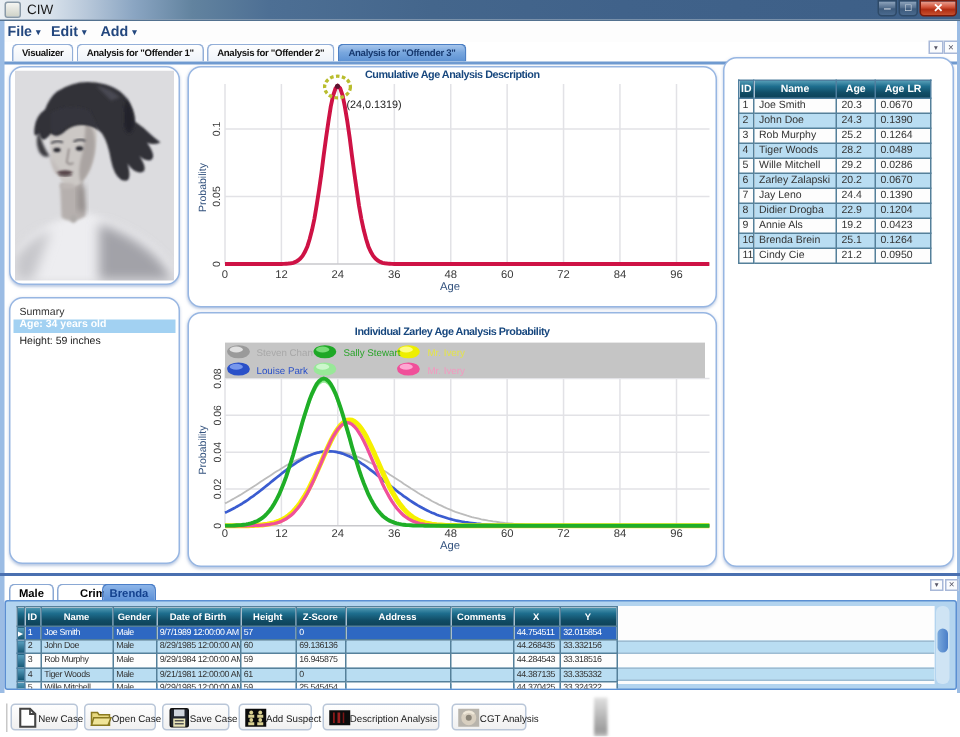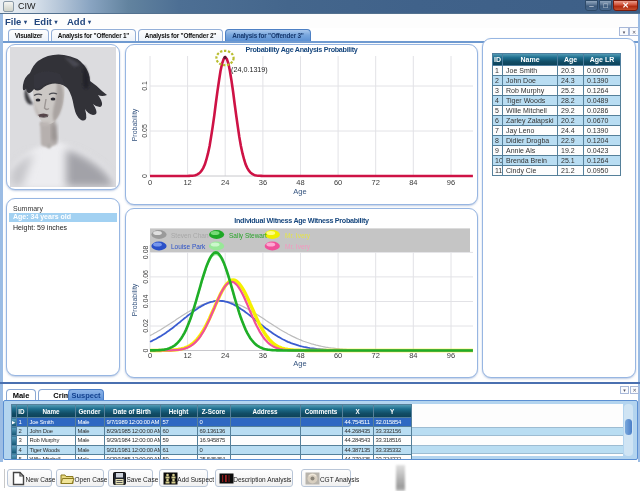--- a/index.html
+++ b/index.html
@@ -77,21 +77,21 @@
  <path d="M54 10 Q64 12 70 18 L64 20 Q58 14 54 10 Z" fill="#4a4a52" filter="url(#b1)"></path>
  <path d="M16 40 Q18 50 23 57 Q19 59 16 54 Q13 47 16 40 Z" fill="#3a3a41" filter="url(#b1)"></path>
 </svg>
 
 <div class="panel" style="left:6px;top:198px;width:114px;height:178px"></div>
 <div class="abs" style="left:13px;top:204.5px;font-size:7px;color:#333">Summary</div>
 <div class="abs" style="left:9px;top:213px;width:108px;height:8.6px;background:#a2d1f2;color:#fff;font-size:7px;font-weight:bold;line-height:8.6px;padding-left:4px">Age: 34 years old</div>
 <div class="abs" style="left:13px;top:224px;font-size:7px;color:#222">Height: 59 inches</div>
 
 <div class="panel" style="left:125px;top:44px;width:353px;height:161px"></div>
-<div class="abs" style="left:125px;top:45px;width:353px;text-align:center;font-size:7.2px;font-weight:bold;color:#17477e;letter-spacing:-0.3px">Probability Age Analysis Probability</div>
+<div class="abs" style="left:125px;top:45px;width:353px;text-align:center;font-size:7.2px;font-weight:bold;color:#17477e;letter-spacing:-0.3px">Cumulative Age Analysis Description</div>
 <svg class="abs" style="left:127px;top:46px" width="349" height="157" viewBox="127 46 349 157">
  <line x1="150.0" y1="56" x2="150.0" y2="176" stroke="#e2e2e6" stroke-width="1"></line>
     <line x1="187.6" y1="56" x2="187.6" y2="176" stroke="#e2e2e6" stroke-width="1"></line>
     <line x1="225.2" y1="56" x2="225.2" y2="176" stroke="#e2e2e6" stroke-width="1"></line>
     <line x1="262.9" y1="56" x2="262.9" y2="176" stroke="#e2e2e6" stroke-width="1"></line>
     <line x1="300.5" y1="56" x2="300.5" y2="176" stroke="#e2e2e6" stroke-width="1"></line>
     <line x1="338.1" y1="56" x2="338.1" y2="176" stroke="#e2e2e6" stroke-width="1"></line>
     <line x1="375.7" y1="56" x2="375.7" y2="176" stroke="#e2e2e6" stroke-width="1"></line>
     <line x1="413.3" y1="56" x2="413.3" y2="176" stroke="#e2e2e6" stroke-width="1"></line>
     <line x1="451.0" y1="56" x2="451.0" y2="176" stroke="#e2e2e6" stroke-width="1"></line>
@@ -112,21 +112,21 @@
     <text transform="translate(146.5,86) rotate(-90)" font-size="7" fill="#3a3a3a" text-anchor="middle">0.1</text>
  <text x="300" y="193.5" font-size="7.5" fill="#33527e" text-anchor="middle">Age</text>
  <text transform="translate(137,125) rotate(-90)" font-size="7" fill="#33527e" text-anchor="middle">Probability</text>
  <path d="M150 176 L187.6 176 L189.2 175.9 L190.8 175.8 L192.3 175.7 L193.9 175.5 L195.5 175.2 L197 174.6 L198.6 173.7 L200.2 172.4 L201.7 170.6 L203.3 167.9 L204.9 164.3 L206.4 159.5 L208 153.4 L209.6 145.9 L211.1 136.9 L212.7 126.6 L214.3 115.4 L215.8 103.5 L217.4 91.7 L219 80.7 L220.5 71.1 L222.1 63.6 L223.7 58.9 L225.2 57.3 L226.8 58.9 L228.4 63.6 L229.9 71.1 L231.5 80.7 L233.1 91.7 L234.6 103.5 L236.2 115.4 L237.8 126.6 L239.3 136.9 L240.9 145.9 L242.5 153.4 L244.1 159.5 L245.6 164.3 L247.2 167.9 L248.8 170.6 L250.3 172.4 L251.9 173.7 L253.5 174.6 L255 175.2 L256.6 175.5 L258.2 175.7 L259.7 175.8 L261.3 175.9 L262.9 176 L472.9 176" fill="none" stroke="#ce1245" stroke-width="2.6"></path>
  <ellipse cx="225" cy="58" rx="8.6" ry="7.2" fill="none" stroke="#b9bd2e" stroke-width="2.2" stroke-dasharray="2.4,1.6"></ellipse>
  <circle cx="225" cy="57.5" r="1.7" fill="#5c1530"></circle>
  <text x="231" y="72" font-size="7.2" fill="#1c1c1c">(24,0.1319)</text>
 </svg>
 
 <div class="panel" style="left:125px;top:208px;width:353px;height:170px"></div>
-<div class="abs" style="left:125px;top:216px;width:353px;text-align:center;font-size:7.2px;font-weight:bold;color:#17477e;letter-spacing:-0.3px">Individual Witness Age Witness Probability</div>
+<div class="abs" style="left:125px;top:216px;width:353px;text-align:center;font-size:7.2px;font-weight:bold;color:#17477e;letter-spacing:-0.3px">Individual Zarley Age Analysis Probability</div>
 <svg class="abs" style="left:127px;top:210px" width="349" height="166" viewBox="127 210 349 166">
  <line x1="150.0" y1="245" x2="150.0" y2="350.5" stroke="#e2e2e6" stroke-width="1"></line>
     <line x1="187.6" y1="245" x2="187.6" y2="350.5" stroke="#e2e2e6" stroke-width="1"></line>
     <line x1="225.2" y1="245" x2="225.2" y2="350.5" stroke="#e2e2e6" stroke-width="1"></line>
     <line x1="262.9" y1="245" x2="262.9" y2="350.5" stroke="#e2e2e6" stroke-width="1"></line>
     <line x1="300.5" y1="245" x2="300.5" y2="350.5" stroke="#e2e2e6" stroke-width="1"></line>
     <line x1="338.1" y1="245" x2="338.1" y2="350.5" stroke="#e2e2e6" stroke-width="1"></line>
     <line x1="375.7" y1="245" x2="375.7" y2="350.5" stroke="#e2e2e6" stroke-width="1"></line>
     <line x1="413.3" y1="245" x2="413.3" y2="350.5" stroke="#e2e2e6" stroke-width="1"></line>
     <line x1="451.0" y1="245" x2="451.0" y2="350.5" stroke="#e2e2e6" stroke-width="1"></line>
@@ -258,21 +258,21 @@
         <td style="padding-left:3px">21.2</td>
         <td style="padding-left:3px">0.0950</td>
       </tr>
 </tbody>
   </table>
 <style>.tbl td{border:0.6px solid #55809a}</style>
 
 <div class="abs" style="left:0;top:382px;width:640px;height:1.5px;background:#4a70b0"></div>
 <div class="abs" style="left:6px;top:388.5px;width:30px;height:11.5px;background:#fff;border:1px solid #8aa8d4;color:#000;border-bottom:none;border-radius:4px 4px 0 0;font-size:7.5px;font-weight:bold;text-align:center;line-height:11.5px">Male</div>
 <div class="abs" style="left:38px;top:388.5px;width:52px;height:11.5px;background:#fff;border:1px solid #8aa8d4;color:#000;border-bottom:none;border-radius:4px 4px 0 0;font-size:7.5px;font-weight:bold;text-align:center;line-height:11.5px">Crime</div>
-<div class="abs" style="left:68px;top:388.5px;width:36px;height:11.5px;background:linear-gradient(#8cb4e8,#5e92d8);border:1px solid #4a7ec8;color:#13418e;border-bottom:none;border-radius:4px 4px 0 0;font-size:7.5px;font-weight:bold;text-align:center;line-height:11.5px">Suspect</div>
+<div class="abs" style="left:68px;top:388.5px;width:36px;height:11.5px;background:linear-gradient(#8cb4e8,#5e92d8);border:1px solid #4a7ec8;color:#13418e;border-bottom:none;border-radius:4px 4px 0 0;font-size:7.5px;font-weight:bold;text-align:center;line-height:11.5px">Brenda</div>
 <div class="abs" style="left:2.5px;top:400px;width:635px;height:60px;background:#b3d4ef;border:1px solid #5b8fd2;border-radius:2px;overflow:hidden">
  <div class="abs" style="left:7px;top:3px;width:612px;height:52px;background:#fdfdfd;overflow:hidden">
   <div class="abs" style="left:0;top:0;width:612px;height:13px;background:#fdfdfd"></div>
       <div class="abs" style="left:0;top:13px;width:612px;height:9.7px;background:#fdfdfd"></div>
   <div class="abs" style="left:0;top:22.7px;width:612px;height:9.2px;background:#b9ddf2;border-top:1px solid #9dbcd2;border-bottom:1px solid #9dbcd2"></div>
   <div class="abs" style="left:0;top:31.9px;width:612px;height:9.2px;background:#fdfdfd"></div>
   <div class="abs" style="left:0;top:41.1px;width:612px;height:9.2px;background:#b9ddf2;border-top:1px solid #9dbcd2;border-bottom:1px solid #9dbcd2"></div>
   <div class="abs" style="left:0;top:50.3px;width:612px;height:9.2px;background:#fdfdfd"></div>
  </div>
  <table class="tbl" style="position:absolute;left:7px;top:3px;width:400px;font-size:5.9px;letter-spacing:-0.25px;border:1px solid #4e7e9e">

